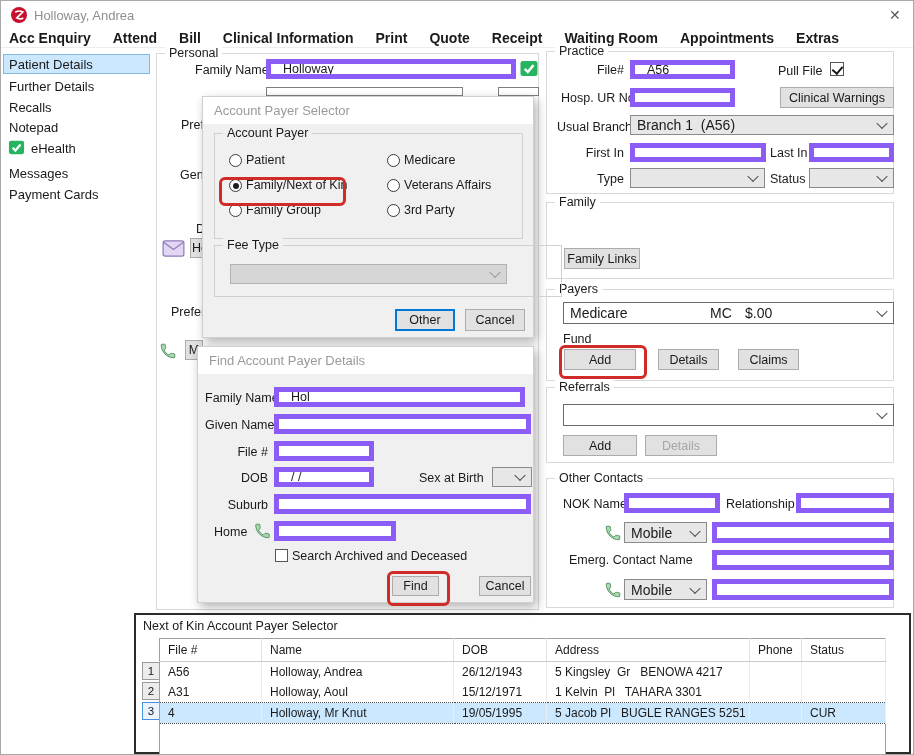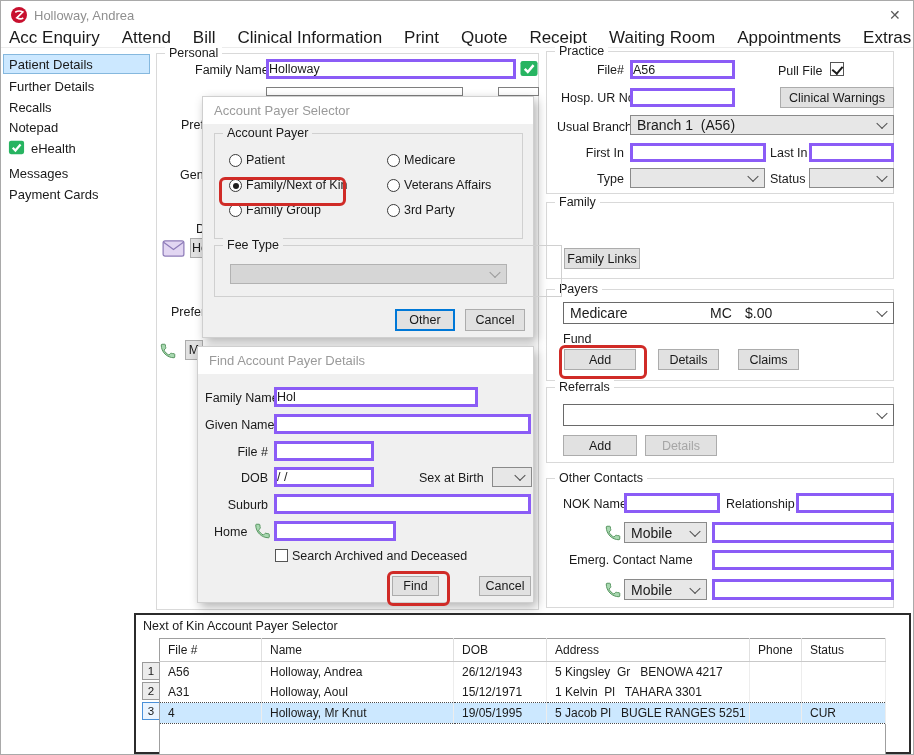--- a/index.html
+++ b/index.html
@@ -2,30 +2,30 @@
 <html><head>
 <meta charset="utf-8">
 <style>
   html,body{margin:0;padding:0;background:#fff;}
   #app{position:relative;width:914px;height:755px;background:#fff;font-family:"Liberation Sans",sans-serif;color:#1a1a1a;overflow:hidden;box-sizing:border-box;border:1px solid #a9a9a9;}
   .txt{position:absolute;font-size:12.5px;white-space:pre;color:#1a1a1a;}
   .gray{color:#8f8f8f;}
   
   .titlebar{position:absolute;left:0;top:0;width:100%;height:28px;background:#fff;}
   .menubar{position:absolute;left:0;top:28px;width:100%;height:19px;display:flex;align-items:center;padding-left:8px;box-sizing:border-box;border-bottom:1px solid #ececec;}
-  .menubar .mi{font-size:17px;margin-right:22px;white-space:nowrap;cursor:default;}
+  .menubar .mi{font-size:14px;margin-right:22px;white-space:nowrap;cursor:default;font-weight:bold;}
   
   .sideitem{position:absolute;left:8px;font-size:13px;white-space:nowrap;}
   .sidesel{position:absolute;left:2px;width:147px;height:20px;background:#cce8ff;border:1px solid #85b8de;box-sizing:border-box;}
   
   .gbox{position:absolute;border:1px solid #d9d9d9;box-sizing:border-box;}
   .glabel{position:absolute;top:-8px;left:8px;background:#fff;padding:0 4px;font-size:12.5px;white-space:nowrap;}
   .dialog .glabel{background:#f0f0f0;}
   
-  .input{position:absolute;border:3px solid #8b5cf6;background:#fff;font:12.5px "Liberation Sans",sans-serif;padding:0 0;box-sizing:border-box;color:#1a1a1a;outline:none;}
+  .input{position:absolute;border:5px solid #8b5cf6;background:#fff;font:12.5px "Liberation Sans",sans-serif;padding:0 12px;box-sizing:border-box;color:#1a1a1a;outline:none;}
   .combo{position:absolute;background:#e7e7e7;border:1px solid #8a8a8a;box-sizing:border-box;font-size:14px;display:flex;align-items:center;padding:0 18px 0 6px;white-space:pre;cursor:default;}
   .combo.white{background:#fff;border:1px solid #6a6a6a;}
   .combo.disabled{background:#d6d6d6;border:1px solid #b2b2b2;}
   .chev{position:absolute;right:7px;top:50%;width:7px;height:7px;border-right:1.5px solid #505050;border-bottom:1.5px solid #505050;transform:translateY(-70%) rotate(45deg);}
   .combo.disabled .chev{border-color:#9a9a9a;}
   .btn{position:absolute;background:#e1e1e1;border:1px solid #acacac;box-sizing:border-box;display:flex;align-items:center;justify-content:center;font-size:12.5px;color:#1a1a1a;cursor:default;}
   .btn.primary{border:2px solid #0078d7;}
   .btn.disabled{color:#a6a6a6;}
   .cb{position:absolute;width:14px;height:14px;border:1px solid #555;background:#fff;box-sizing:border-box;}
   .cb.checked::after{content:"";position:absolute;left:2.5px;top:1px;width:5px;height:8px;border-right:2px solid #1a1a1a;border-bottom:2px solid #1a1a1a;transform:rotate(40deg);}
@@ -202,21 +202,21 @@
       <span class="glabel">Fee Type</span>
       <div class="combo disabled" style="left:15px;top:18px;width:277px;height:20px;"><span></span><span class="chev"></span></div>
     </div>
     <div class="btn primary" style="left:192px;top:212px;width:60px;height:22px;">Other</div>
     <div class="btn" style="left:262px;top:212px;width:60px;height:22px;">Cancel</div>
   </div>
 
   <div class="dialog" style="left:196px;top:345px;width:335px;height:255px;">
     <div class="dtitle">Find Account Payer Details</div>
     <div class="txt" style="left:7px;top:44px;width:63px;text-align:right;">Family Name</div>
-    <input class="input" style="left: 76px; top: 40px; width: 204px; height: 20px;" value="Hol">
+    <input class="input" style="left: 76px; top: 40px; width: 251px; height: 20px;" value="Hol">
     <div class="txt" style="left:7px;top:71px;width:63px;text-align:right;">Given Name</div>
     <input class="input" style="left: 76px; top: 67px; width: 257px; height: 20px;" value="">
     <div class="txt" style="left:7px;top:98px;width:63px;text-align:right;">File #</div>
     <input class="input" style="left: 76px; top: 94px; width: 100px; height: 20px;" value="">
     <div class="txt" style="left:7px;top:124px;width:63px;text-align:right;">DOB</div>
     <input class="input" style="left: 76px; top: 120px; width: 100px; height: 20px;" value="/ /">
     <div class="txt" style="left:221px;top:124px;">Sex at Birth</div>
     <div class="combo" style="left:294px;top:120px;width:40px;height:20px;"><span></span><span class="chev"></span></div>
     <div class="txt" style="left:7px;top:151px;width:63px;text-align:right;">Suburb</div>
     <input class="input" style="left: 76px; top: 147px; width: 257px; height: 20px;" value="">

